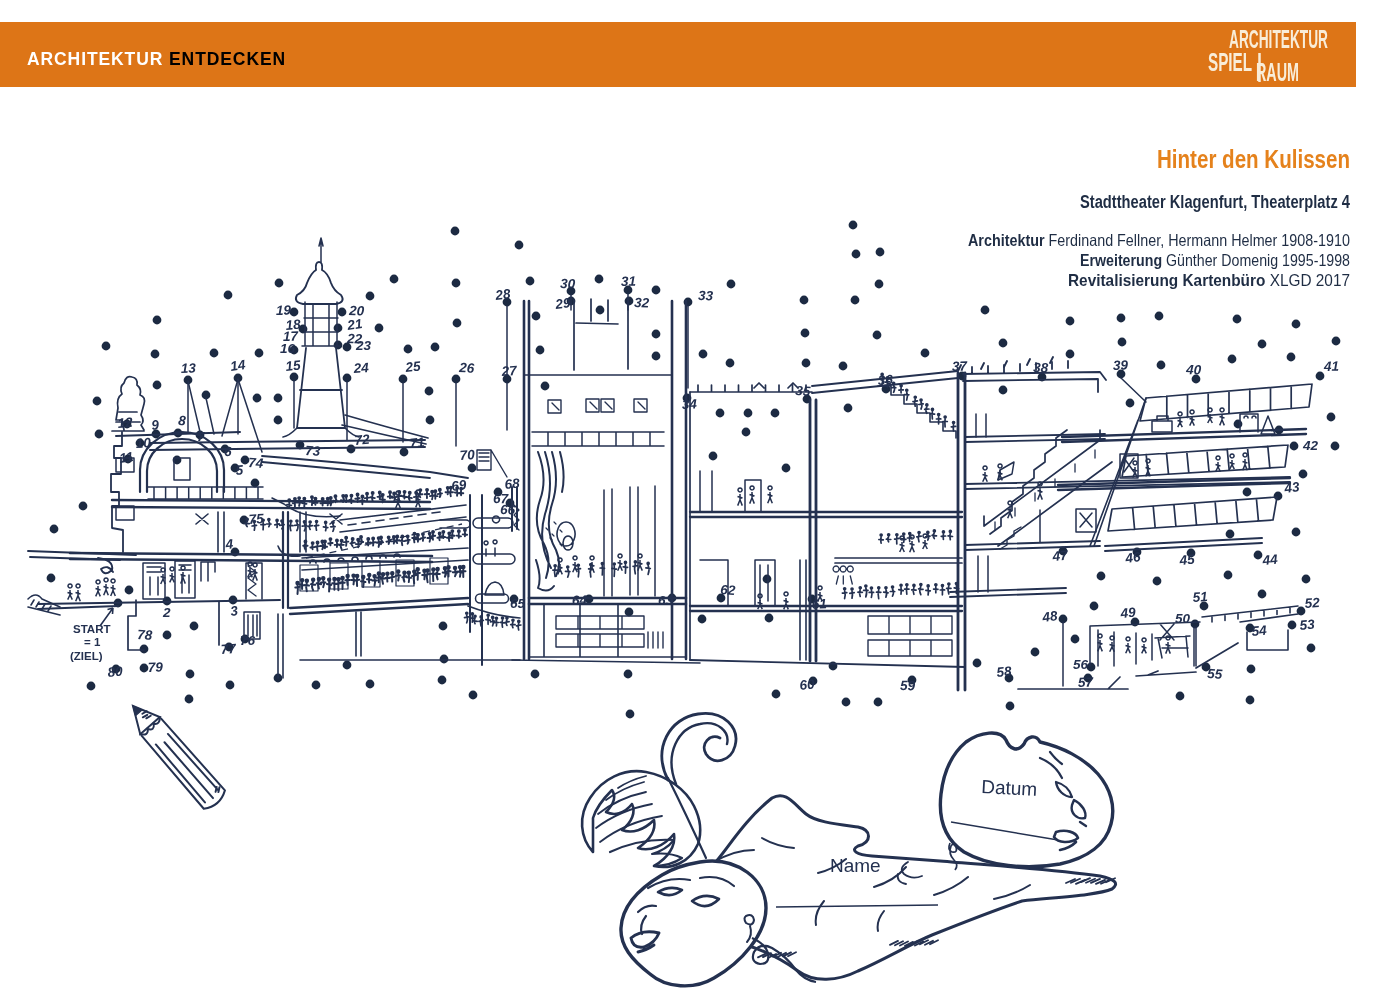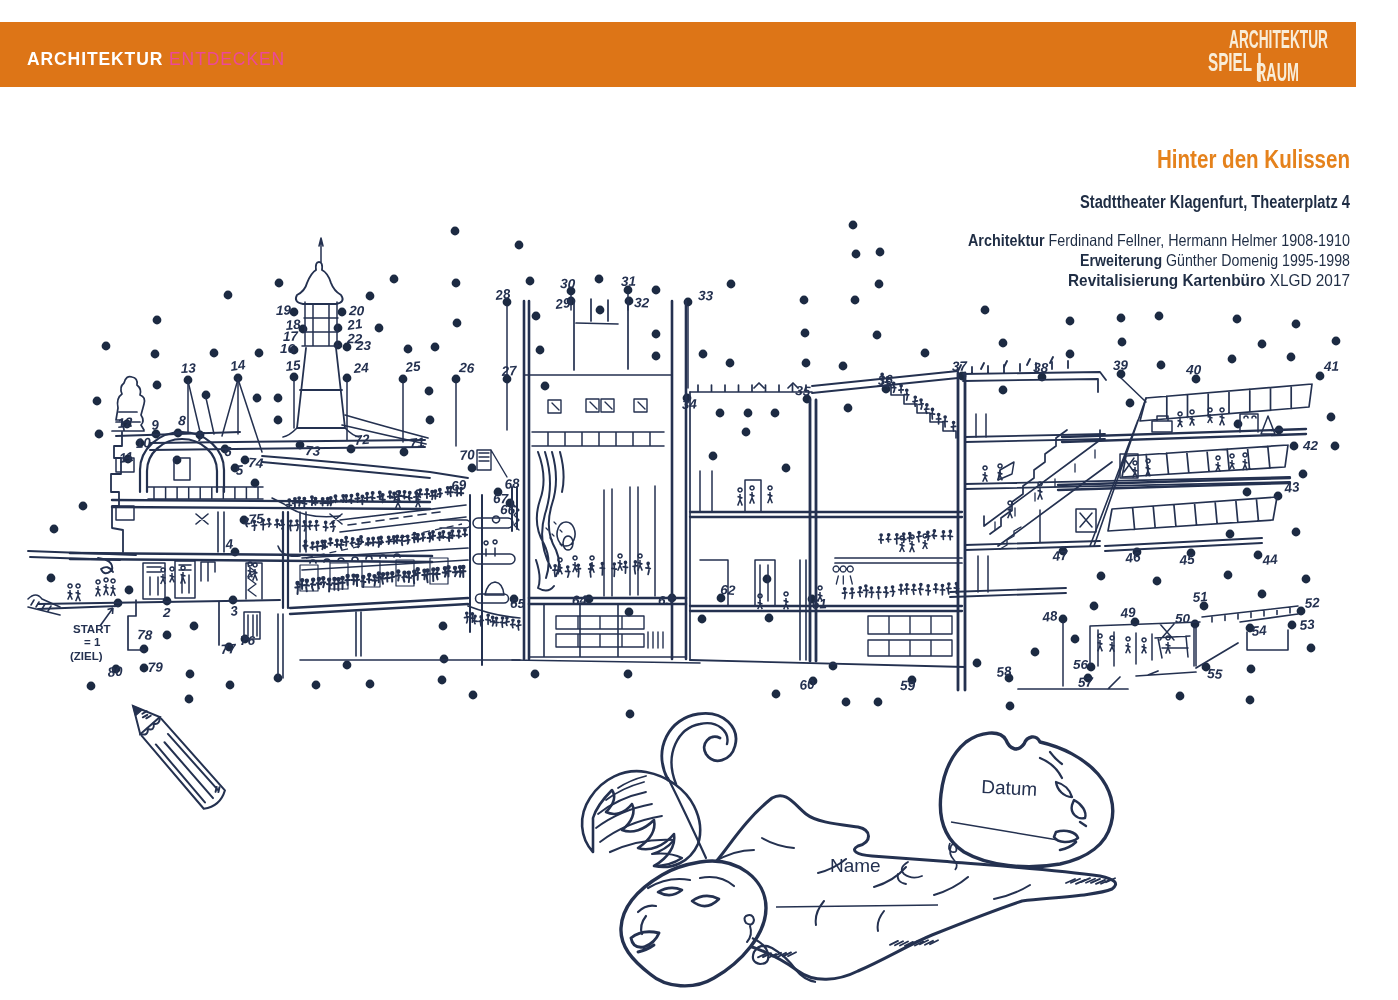--- a/index.html
+++ b/index.html
@@ -1,20 +1,20 @@
 <!DOCTYPE html>
 <html><head>
 <meta charset="utf-8">
 <style>
 * { margin:0; padding:0; box-sizing:border-box; }
 body { width:1398px; height:1000px; background:#ffffff; font-family:"Liberation Sans", sans-serif; position:relative; overflow:hidden; }
 .bar { position:absolute; left:0; top:22px; width:1356px; height:65px; background:#dd7517; }
 .bar-left { position:absolute; left:27px; top:49px; font-size:17.5px; letter-spacing:0.9px; color:#fff; white-space:nowrap; }
 .bar-left b { font-weight:700; }
-.bar-left span { font-weight:400; color:#ec4899; }
+.bar-left span { font-weight:700; color:#000000; }
 svg.art { position:absolute; left:0; top:0; }
 </style>
 </head>
 <body>
 
 <div class="bar"></div>
 
 <div class="bar-left"><b>ARCHITEKTUR</b> <span>ENTDECKEN</span></div>
 
 <svg class="art" width="1398" height="100" style="z-index:3">

